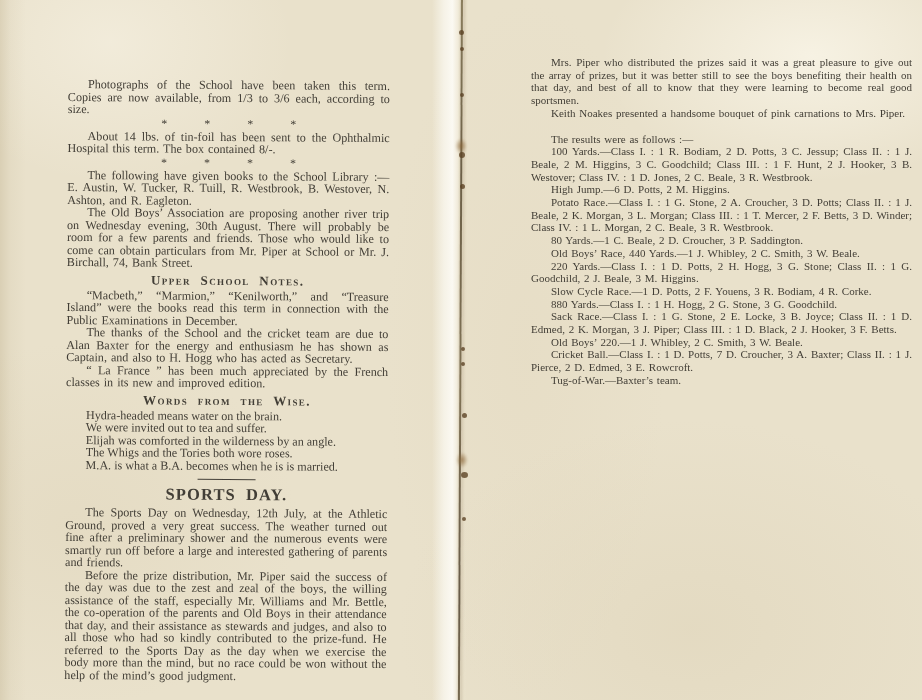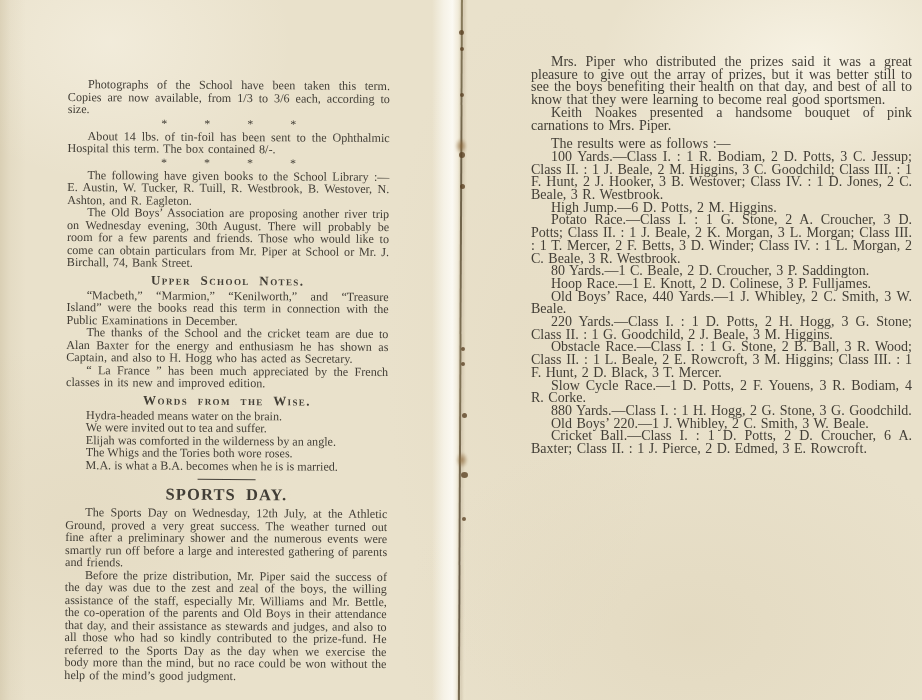--- a/index.html
+++ b/index.html
@@ -64,21 +64,21 @@
     color: #423e36;
     text-rendering: optimizeLegibility;
   }
   .col-left {
     left: 68px; top: 78px; width: 322px;
     font-size: 12.1px; line-height: 12.5px;
     transform: rotate(0.35deg); transform-origin: top left;
   }
   .col-right {
     left: 531px; top: 56px; width: 381px;
-    font-size: 14px; line-height: 12.7px;
+    font-size: 11px; line-height: 12.7px;
   }
   .p {
     margin: 0;
     text-indent: 20px;
     text-align: justify;
     word-spacing: 1px;
   }
   .sep {
     margin: 0; text-align: center;
     word-spacing: 34px; letter-spacing: 0;
@@ -93,21 +93,21 @@
   .rule {
     width: 58px; border: 0; border-top: 1.6px solid #45413a;
     margin: 7px auto 6px;
   }
   .h-large {
     margin: 0 0 4px; text-align: center;
     font-weight: bold; font-size: 16.5px; line-height: 17px;
     letter-spacing: 1.1px; word-spacing: 5px;
   }
   .wise { margin: 0; text-indent: 20px; text-align: left; }
-  .gap-top { margin-top: 6px; }
+  .gap-top { margin-top: 13px; }
 </style>
 </head>
 <body>
 
 <div class="spread">
 
   <div class="paper-texture"></div>
   <div class="left-edge-shadow"></div>
 
   <div class="page-col col-left">
@@ -149,23 +149,23 @@
   <div class="stitch" style="left:462px; top:517px; width:4px; height:4px;"></div>
 
   <div class="page-col col-right">
     <p class="p">Mrs. Piper who distributed the prizes said it was a great pleasure to give out the array of prizes, but it was better still to see the boys benefiting their health on that day, and best of all to know that they were learning to become real good sportsmen.</p>
     <p class="p">Keith Noakes presented a handsome bouquet of pink carnations to Mrs. Piper.</p>
     <p class="p gap-top">The results were as follows :—</p>
     <p class="p">100 Yards.—Class I. : 1 R. Bodiam, 2 D. Potts, 3 C. Jessup; Class II. : 1 J. Beale, 2 M. Higgins, 3 C. Goodchild; Class III. : 1 F. Hunt, 2 J. Hooker, 3 B. Westover; Class IV. : 1 D. Jones, 2 C. Beale, 3 R. Westbrook.</p>
     <p class="p">High Jump.—6 D. Potts, 2 M. Higgins.</p>
     <p class="p">Potato Race.—Class I. : 1 G. Stone, 2 A. Croucher, 3 D. Potts; Class II. : 1 J. Beale, 2 K. Morgan, 3 L. Morgan; Class III. : 1 T. Mercer, 2 F. Betts, 3 D. Winder; Class IV. : 1 L. Morgan, 2 C. Beale, 3 R. Westbrook.</p>
     <p class="p">80 Yards.—1 C. Beale, 2 D. Croucher, 3 P. Saddington.</p>
-    <p class="p">Hoop Race.—1 E. Knott, 2 D. Colinese, 3 P. Fulljames.</p>
     <p class="p">Old Boys’ Race, 440 Yards.—1 J. Whibley, 2 C. Smith, 3 W. Beale.</p>
     <p class="p">220 Yards.—Class I. : 1 D. Potts, 2 H. Hogg, 3 G. Stone; Class II. : 1 G. Goodchild, 2 J. Beale, 3 M. Higgins.</p>
-    <p class="p">Obstacle Race.—Class I. : 1 G. Stone, 2 B. Ball, 3 R. Wood; Class II. : 1 L. Beale, 2 E. Rowcroft, 3 M. Higgins; Class III. : 1 F. Hunt, 2 D. Black, 3 T. Mercer.</p>
     <p class="p">Slow Cycle Race.—1 D. Potts, 2 F. Youens, 3 R. Bodiam, 4 R. Corke.</p>
     <p class="p">880 Yards.—Class I. : 1 H. Hogg, 2 G. Stone, 3 G. Goodchild.</p>
+    <p class="p">Sack Race.—Class I. : 1 G. Stone, 2 E. Locke, 3 B. Joyce; Class II. : 1 D. Edmed, 2 K. Morgan, 3 J. Piper; Class III. : 1 D. Black, 2 J. Hooker, 3 F. Betts.</p>
     <p class="p">Old Boys’ 220.—1 J. Whibley, 2 C. Smith, 3 W. Beale.</p>
-    <p class="p">Cricket Ball.—Class I. : 1 D. Potts, 2 D. Croucher, 6 A. Baxter; Class II. : 1 J. Pierce, 2 D. Edmed, 3 E. Rowcroft.</p>
+    <p class="p">Cricket Ball.—Class I. : 1 D. Potts, 7 D. Croucher, 3 A. Baxter; Class II. : 1 J. Pierce, 2 D. Edmed, 3 E. Rowcroft.</p>
+    <p class="p">Tug-of-War.—Baxter’s team.</p>
   </div>
 
 </div>
 
 </body></html>

